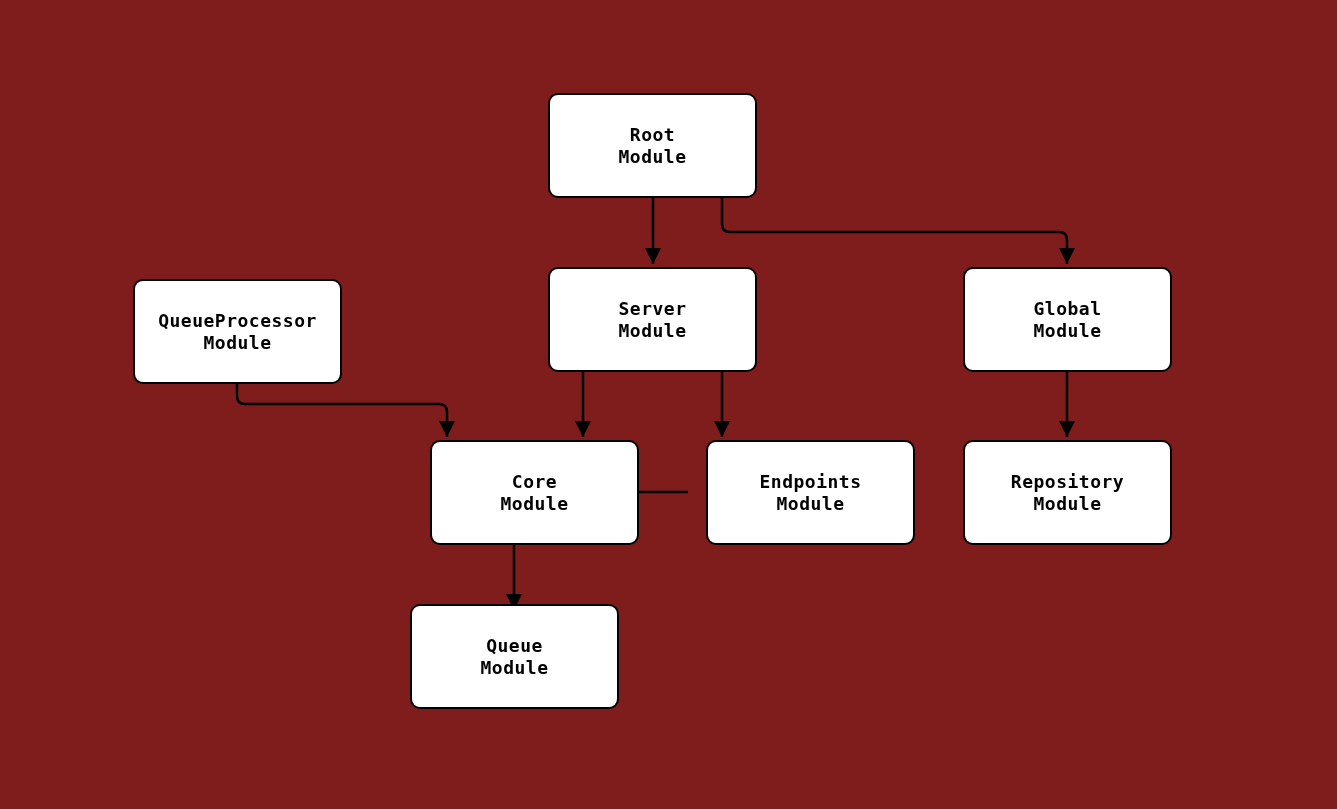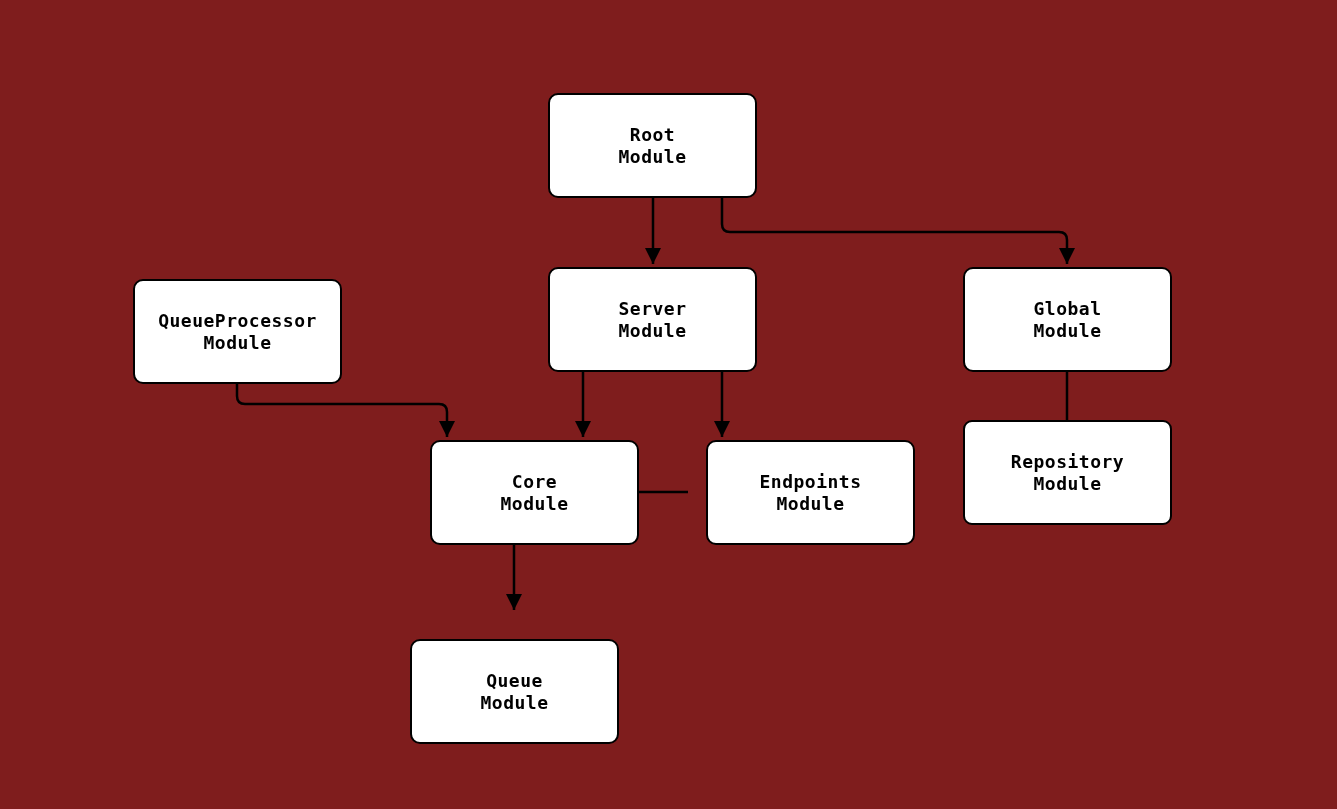--- a/index.html
+++ b/index.html
@@ -47,22 +47,22 @@
     stroke: #000000;
     stroke-width: 2.5;
     fill: none;
   }
   #node-root          { left: 548px; top: 93px; }
   #node-queueprocessor{ left: 133px; top: 267px; margin-top: 12px; }
   #node-server        { left: 548px; top: 267px; }
   #node-global        { left: 963px; top: 267px; }
   #node-core          { left: 410px; top: 440px; margin-left: 20px; }
   #node-endpoints     { left: 688px; top: 440px; margin-left: 18px; }
-  #node-repository    { left: 963px; top: 420px; border-radius: 9px; }
-  #node-queue         { left: 410px; top: 639px; }
+  #node-repository    { left: 963px; top: 440px; }
+  #node-queue         { left: 410px; top: 604px; }
 </style>
 </head>
 <body>
 
 <div id="canvas">
 
   <svg id="edge-layer" width="1337" height="809" viewBox="0 0 1337 809" xmlns="http://www.w3.org/2000/svg">
     <defs>
       <marker id="arrowhead" markerUnits="userSpaceOnUse" markerWidth="20" markerHeight="18" refX="16" refY="8" orient="auto">
         <path d="M0,0 L16,8 L0,16 Z" fill="#000000"></path>

